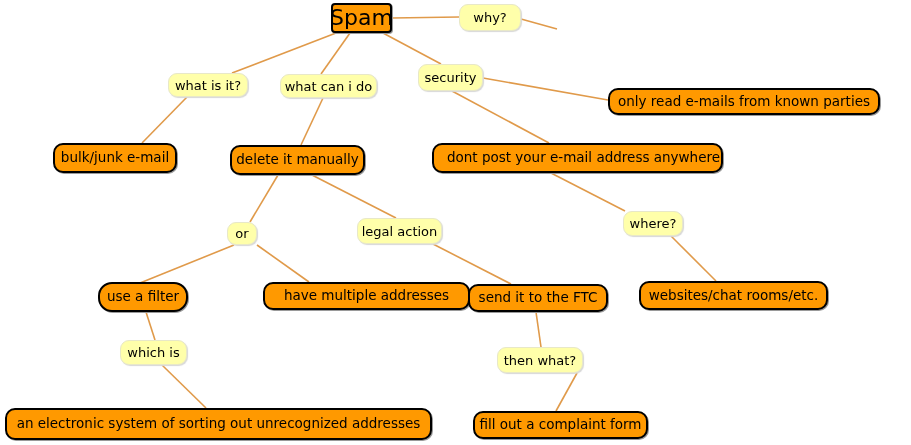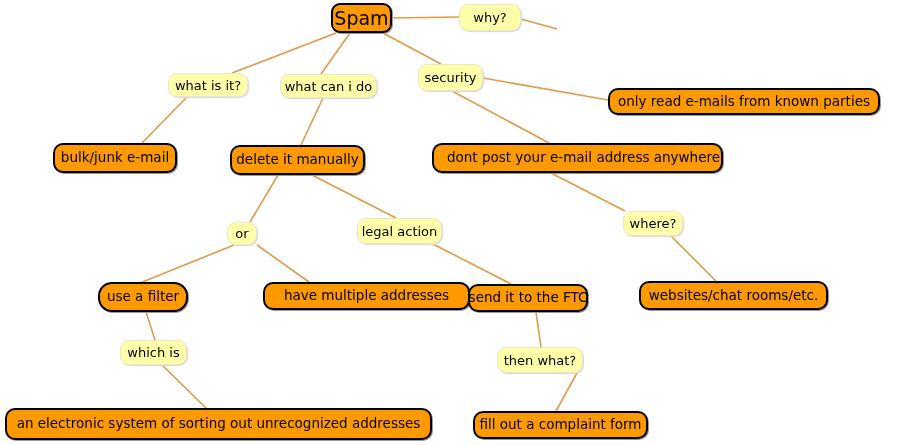--- a/index.html
+++ b/index.html
@@ -31,22 +31,22 @@
   .node.topic {
     background: var(--topic-fill, #FF9900);
     border: 2px solid var(--topic-border, #000);
     border-radius: 10px;
     font-size: 13.5px;
     box-shadow: 1px 1px 0 #9a9a9a;
   }
   .node.root {
     background: var(--topic-fill, #FF9900);
     border: 2px solid var(--topic-border, #000);
-    border-radius: 9px;
-    font-size: 19px;
+    border-radius: 4px;
+    font-size: 22px;
     box-shadow: 1px 1px 0 #9a9a9a;
   }
   .node.label {
     background: var(--label-fill, #FFFFAA);
     border: 1px solid var(--label-border, #E8E8C8);
     border-radius: 9px;
     font-size: 13px;
     box-shadow: 1px 1px 1px #d8d8d8;
     text-align: right;
   }
@@ -85,19 +85,19 @@
     <div class="node label" style="left: 418px; top: 64px; width: 65px; height: 27px;">security</div>
     <div class="node topic" style="left: 608px; top: 88px; width: 272px; height: 27px;">only read e-mails from known parties</div>
     <div class="node topic" style="left: 53px; top: 143px; width: 124px; height: 30px;">bulk/junk e-mail</div>
     <div class="node topic" style="left: 230px; top: 145px; width: 135px; height: 30px;">delete it manually</div>
     <div class="node topic" style="left: 432px; top: 143px; width: 291px; height: 30px; padding-left: 12px;">dont post your e-mail address anywhere</div>
     <div class="node label" style="left: 227px; top: 222px; width: 30px; height: 23px;">or</div>
     <div class="node label" style="left: 357px; top: 218px; width: 85px; height: 26px;">legal action</div>
     <div class="node label" style="left: 623px; top: 211px; width: 60px; height: 25px;">where?</div>
     <div class="node topic" style="left: 98px; top: 282px; width: 90px; height: 30px; border-radius: 14px;">use a filter</div>
     <div class="node topic" style="left: 263px; top: 282px; width: 207px; height: 28px;">have multiple addresses</div>
-    <div class="node topic" style="left: 468px; top: 284px; width: 120px; height: 28px;">send it to the FTC</div>
+    <div class="node topic" style="left: 468px; top: 284px; width: 140px; height: 28px;">send it to the FTC</div>
     <div class="node topic" style="left: 639px; top: 281px; width: 189px; height: 29px; text-align: right;">websites/chat rooms/etc.</div>
     <div class="node label" style="left: 120px; top: 340px; width: 67px; height: 25px;">which is</div>
     <div class="node label" style="left: 497px; top: 347px; width: 86px; height: 26px;">then what?</div>
     <div class="node topic" style="left: 5px; top: 408px; width: 427px; height: 32px;">an electronic system of sorting out unrecognized addresses</div>
     <div class="node topic" style="left: 473px; top: 411px; width: 175px; height: 28px;">fill out a complaint form</div>
   </div>
 
 </body></html>

